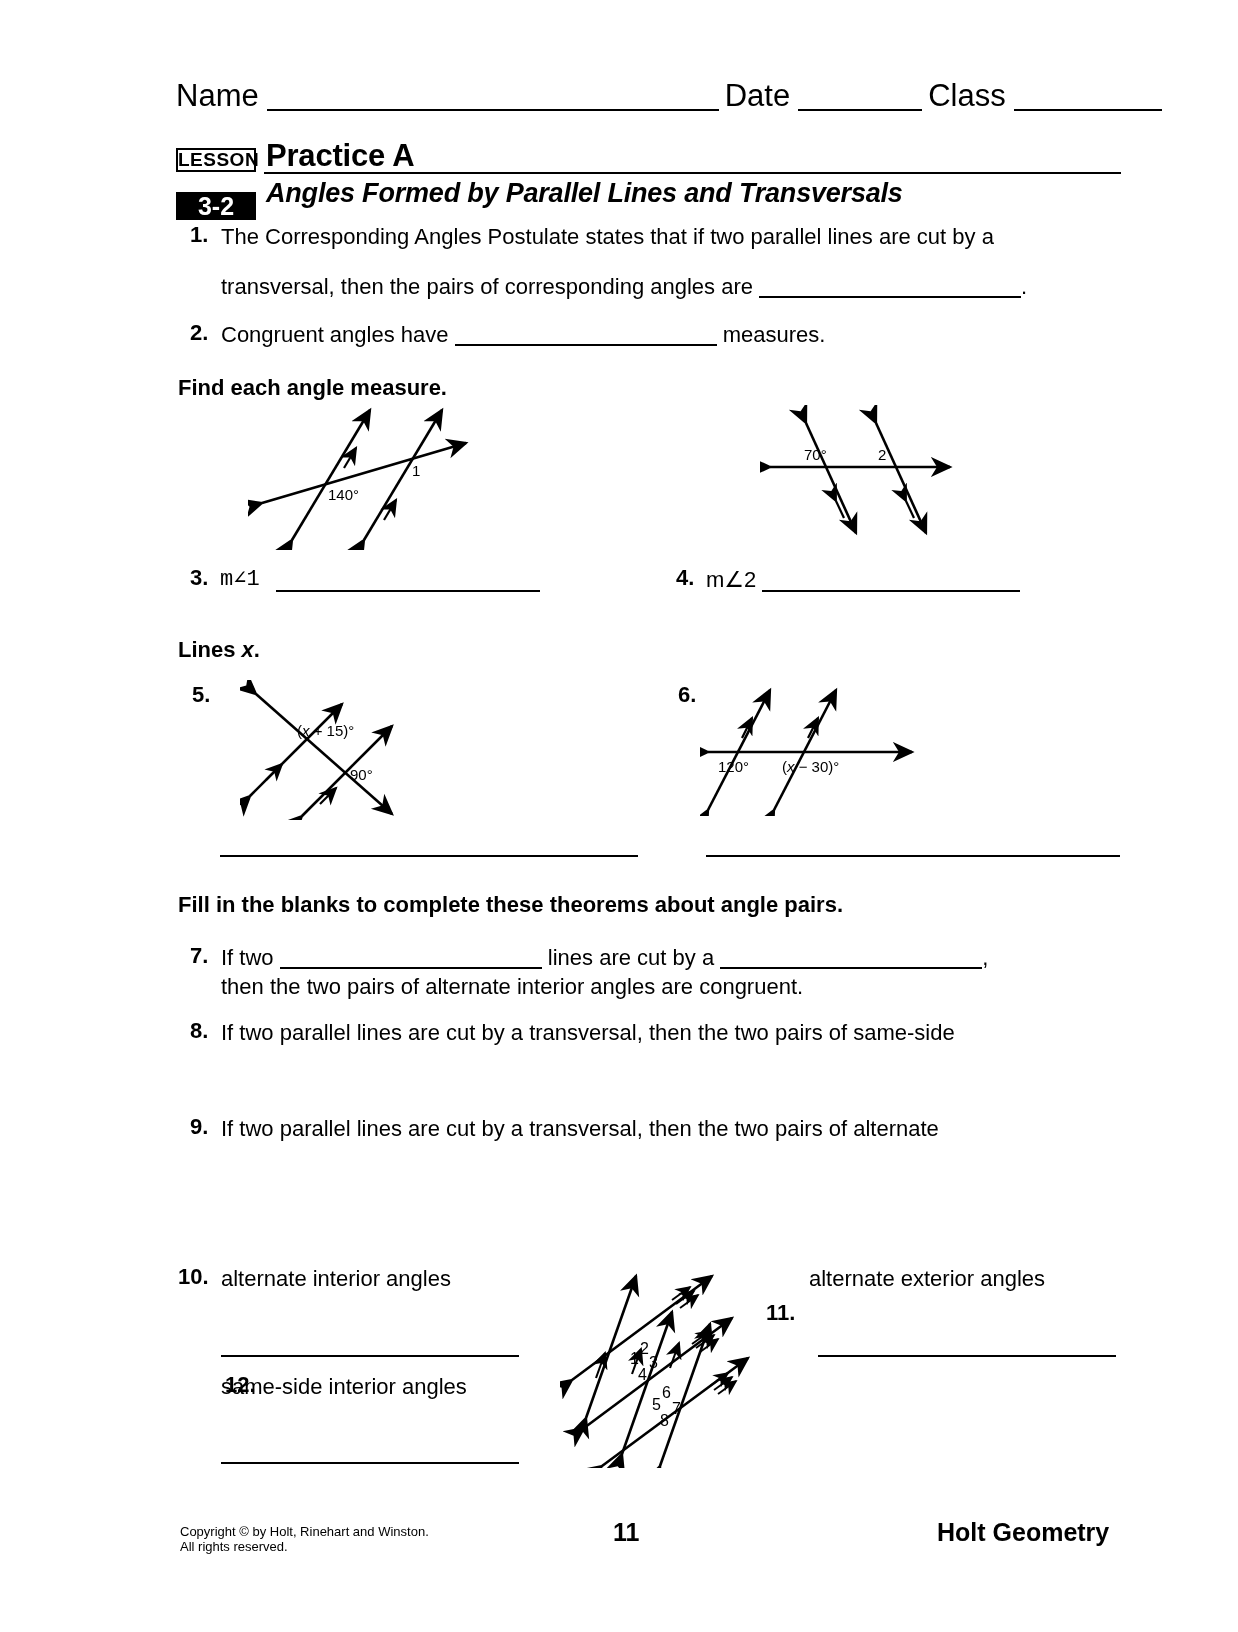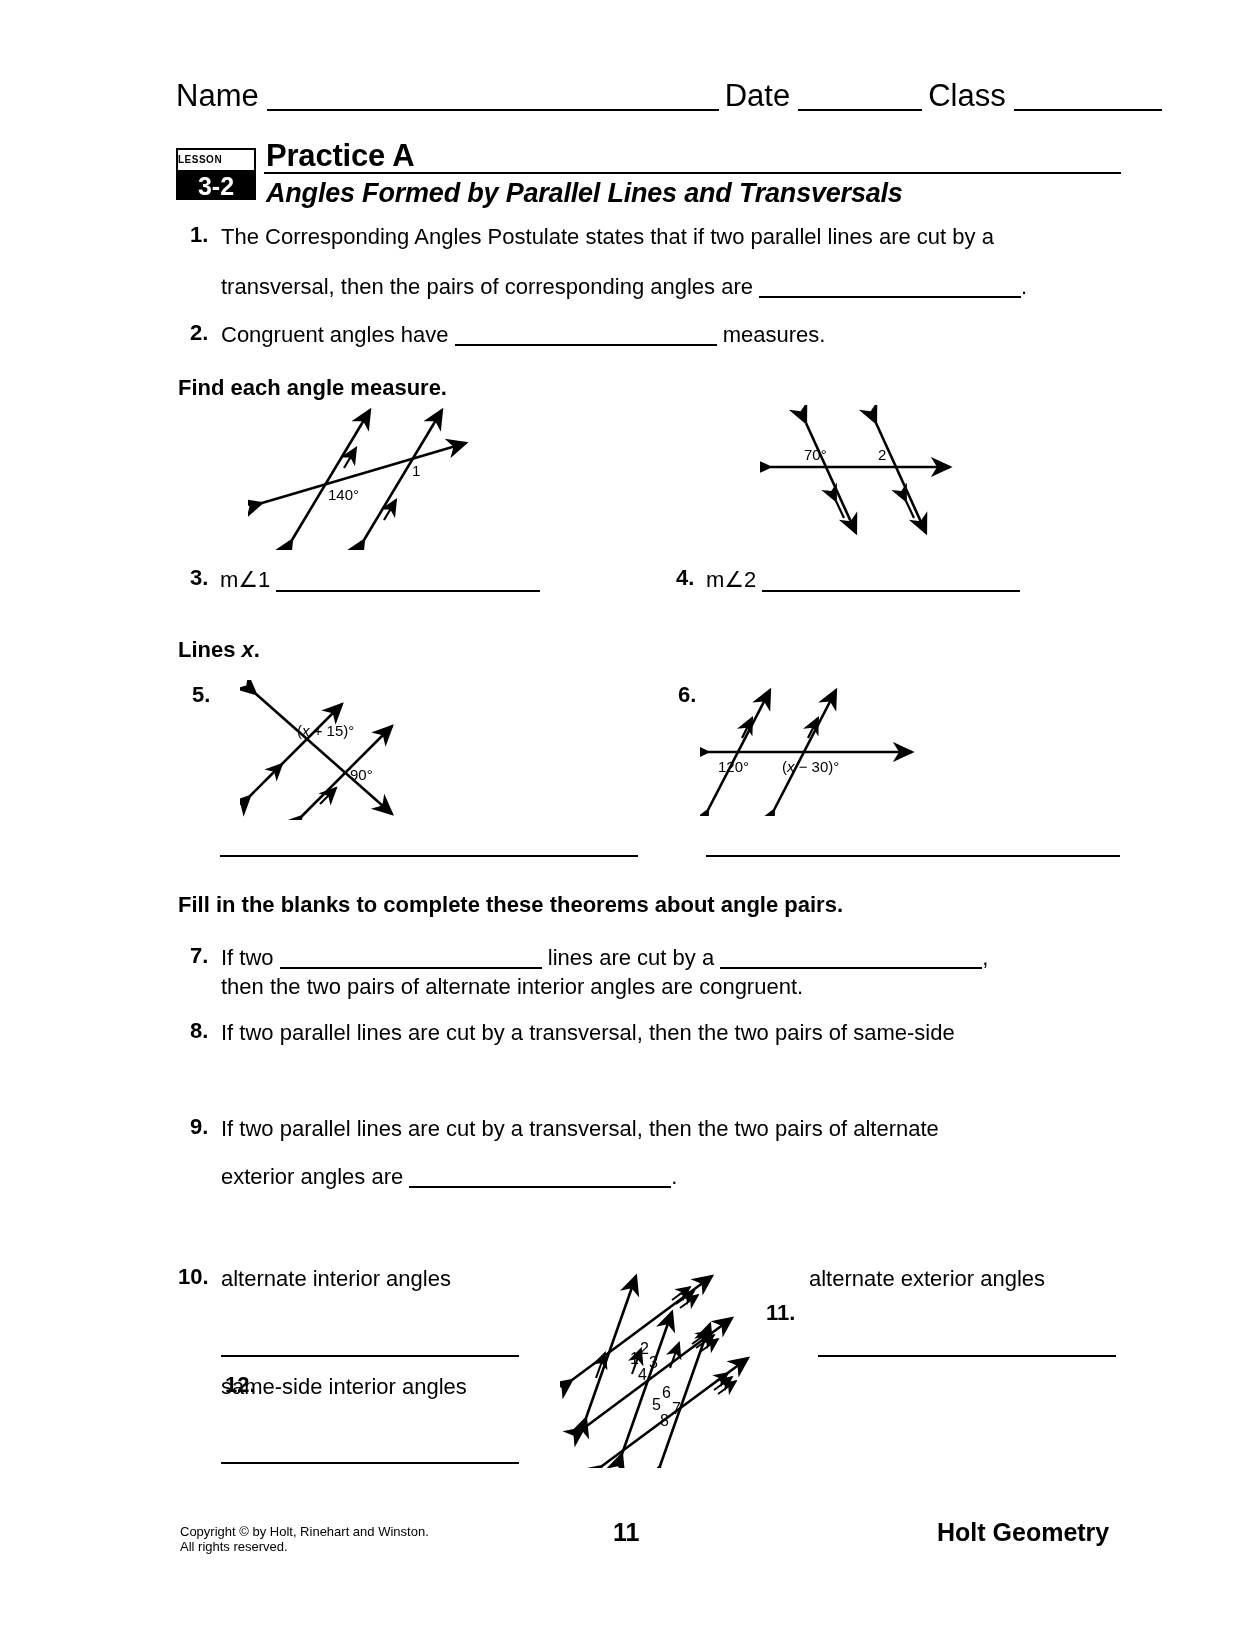--- a/index.html
+++ b/index.html
@@ -50,36 +50,37 @@
   .badge {
     position: absolute;
     left: 176px;
     top: 148px;
     width: 80px;
   }
   .badge-top {
     border: 2px solid #000;
     background: #fff;
     color: #000;
-    font-size: 10px;
+    font-size: 19px;
     font-weight: bold;
     letter-spacing: 0.5px;
     text-align: left;
     line-height: 20px;
     height: 20px;
   }
   .badge-bot {
     background: #000;
     color: #fff;
     font-size: 25px;
     font-weight: bold;
     text-align: center;
     line-height: 28px;
     height: 28px;
     letter-spacing: 0px;
+    margin-top: 20px;
   }
   .practice-title {
     position: absolute;
     left: 266px;
     top: 138px;
     font-size: 31px;
     font-weight: bold;
     letter-spacing: -0.2px;
   }
   .practice-sub {
@@ -224,21 +225,21 @@
       <g stroke="#000" stroke-width="2.2" fill="none">
         <path d="M76,96 L84,113" marker-start="url(#ah)"></path>
         <path d="M146,96 L154,113" marker-start="url(#ah)"></path>
       </g>
       <text x="44" y="55" font-family="Liberation Sans, sans-serif" font-size="15" fill="#000">70°</text>
       <text x="118" y="55" font-family="Liberation Sans, sans-serif" font-size="15" fill="#000">2</text>
     </svg>
   </div>
 
   <div class="qnum" style="left:190px; top:565px;">3.</div>
-  <div class="q" style="left:220px; top:565px;">m∠1</div>
+  <div class="q" style="left:220px; top:565px;font-family:Liberation Mono, monospace;">m∠1</div>
   <div class="ansline" style="left:276px; top:590px; width:264px;"></div>
 
   <div class="qnum" style="left:676px; top:565px;">4.</div>
   <div class="q" style="left:706px; top:565px;">m∠2</div>
   <div class="ansline" style="left:762px; top:590px; width:258px;"></div>
 
   <div class="bold-head" style="left:178px; top:637px;"><span>Lines </span><span class="ital">x</span><span>.</span></div>
 
   <div class="qnum" style="left:192px; top:682px;">5.</div>
   <div class="fig" style="left:240px; top:680px;">
@@ -293,24 +294,20 @@
     <span>lines are cut by a</span>
     <span class="blank" style="width:262px;"></span><span>,</span>
   </div>
   <div class="q" style="left:221px; top:972px;">then the two pairs of alternate interior angles are congruent.</div>
 
   <div class="qnum" style="left:190px; top:1018px;">8.</div>
   <div class="q" style="left:221px; top:1018px;">If two parallel lines are cut by a transversal, then the two pairs of same-side</div>
 
   <div class="qnum" style="left:190px; top:1114px;">9.</div>
   <div class="q" style="left:221px; top:1114px;">If two parallel lines are cut by a transversal, then the two pairs of alternate</div>
-  <div class="q" style="left:221px; top:1162px;">
-    <span>exterior angles are</span>
-    <span class="blank" style="width:262px;"></span><span>.</span>
-  </div>
 
 
   <div class="qnum" style="left:178px; top:1264px;">10.</div>
   <div class="q" style="left:221px; top:1264px;">alternate interior angles</div>
   <div class="ansline" style="left:221px; top:1355px; width:298px;"></div>
 
   <div class="qnum" style="left:766px; top:1264px;margin-top:36px;">11.</div>
   <div class="q" style="left:809px; top:1264px;">alternate exterior angles</div>
   <div class="ansline" style="left:818px; top:1355px; width:298px;"></div>
 

